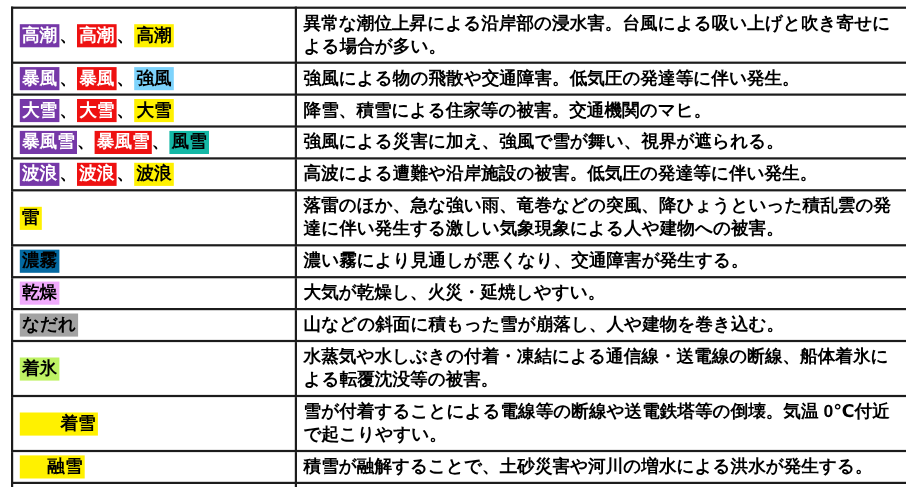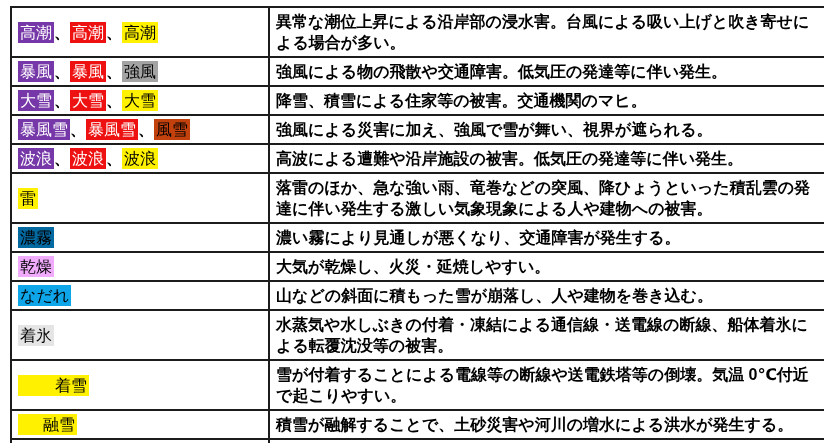--- a/index.html
+++ b/index.html
@@ -37,74 +37,74 @@
     font-weight: 600;
   }
   td.desc-cell {
     width: 548px;
     font-weight: 600;
     letter-spacing: 0px;
   }
   .warn-label {
     display: inline-block;
     padding: 0 2px;
-    font-weight: 400;
+    font-weight: 700;
     white-space: nowrap;
   }
   .label-sep {
     color: #000000;
     font-weight: 600;
   }
   tr.row-single td { height: 23px; }
   tr.row-double td { height: 44px; }
 </style>
 </head>
 <body>
 
 <div class="table-wrap">
   <table class="warning-table">
     <tbody id="table-body">
         <tr class="row-double">
           <td class="name-cell"><span class="warn-label" style="background: rgb(118, 56, 168); color: rgb(255, 255, 255);">高潮</span><span class="label-sep">、</span><span class="warn-label" style="background: rgb(238, 17, 17); color: rgb(255, 255, 255);">高潮</span><span class="label-sep">、</span><span class="warn-label" style="background: rgb(255, 241, 0); color: rgb(0, 0, 0);">高潮</span></td>
           <td class="desc-cell">異常な潮位上昇による沿岸部の浸水害。台風による吸い上げと吹き寄せによる場合が多い。</td>
         </tr>
         <tr class="row-single">
-          <td class="name-cell"><span class="warn-label" style="background: rgb(118, 56, 168); color: rgb(255, 255, 255);">暴風</span><span class="label-sep">、</span><span class="warn-label" style="background: rgb(238, 17, 17); color: rgb(255, 255, 255);">暴風</span><span class="label-sep">、</span><span class="warn-label" style="background: #a3a3a3; color: rgb(0, 0, 0);">強風</span></td>
+          <td class="name-cell"><span class="warn-label" style="background: rgb(118, 56, 168); color: rgb(255, 255, 255);">暴風</span><span class="label-sep">、</span><span class="warn-label" style="background: rgb(238, 17, 17); color: rgb(255, 255, 255);">暴風</span><span class="label-sep">、</span><span class="warn-label" style="background: #7dd3fc; color: rgb(0, 0, 0);">強風</span></td>
           <td class="desc-cell">強風による物の飛散や交通障害。低気圧の発達等に伴い発生。</td>
         </tr>
         <tr class="row-single">
           <td class="name-cell"><span class="warn-label" style="background: rgb(118, 56, 168); color: rgb(255, 255, 255);">大雪</span><span class="label-sep">、</span><span class="warn-label" style="background: rgb(238, 17, 17); color: rgb(255, 255, 255);">大雪</span><span class="label-sep">、</span><span class="warn-label" style="background: rgb(255, 241, 0); color: rgb(0, 0, 0);">大雪</span></td>
           <td class="desc-cell">降雪、積雪による住家等の被害。交通機関のマヒ。</td>
         </tr>
         <tr class="row-single">
-          <td class="name-cell"><span class="warn-label" style="background: rgb(118, 56, 168); color: rgb(255, 255, 255);">暴風雪</span><span class="label-sep">、</span><span class="warn-label" style="background: rgb(238, 17, 17); color: rgb(255, 255, 255);">暴風雪</span><span class="label-sep">、</span><span class="warn-label" style="background: #c2410c; color: rgb(0, 0, 0);">風雪</span></td>
+          <td class="name-cell"><span class="warn-label" style="background: rgb(118, 56, 168); color: rgb(255, 255, 255);">暴風雪</span><span class="label-sep">、</span><span class="warn-label" style="background: rgb(238, 17, 17); color: rgb(255, 255, 255);">暴風雪</span><span class="label-sep">、</span><span class="warn-label" style="background: #14b8a6; color: rgb(0, 0, 0);">風雪</span></td>
           <td class="desc-cell">強風による災害に加え、強風で雪が舞い、視界が遮られる。</td>
         </tr>
         <tr class="row-single">
           <td class="name-cell"><span class="warn-label" style="background: rgb(118, 56, 168); color: rgb(255, 255, 255);">波浪</span><span class="label-sep">、</span><span class="warn-label" style="background: rgb(238, 17, 17); color: rgb(255, 255, 255);">波浪</span><span class="label-sep">、</span><span class="warn-label" style="background: rgb(255, 241, 0); color: rgb(0, 0, 0);">波浪</span></td>
           <td class="desc-cell">高波による遭難や沿岸施設の被害。低気圧の発達等に伴い発生。</td>
         </tr>
         <tr class="row-double">
           <td class="name-cell"><span class="warn-label" style="background: rgb(255, 241, 0); color: rgb(0, 0, 0);">雷</span></td>
           <td class="desc-cell">落雷のほか、急な強い雨、竜巻などの突風、降ひょうといった積乱雲の発達に伴い発生する激しい気象現象による人や建物への被害。</td>
         </tr>
         <tr class="row-single">
           <td class="name-cell"><span class="warn-label" style="background: #0369a1; color: rgb(0, 0, 0);">濃霧</span></td>
           <td class="desc-cell">濃い霧により見通しが悪くなり、交通障害が発生する。</td>
         </tr>
         <tr class="row-single">
           <td class="name-cell"><span class="warn-label" style="background: #f0abfc; color: rgb(0, 0, 0);">乾燥</span></td>
           <td class="desc-cell">大気が乾燥し、火災・延焼しやすい。</td>
         </tr>
         <tr class="row-single">
-          <td class="name-cell"><span class="warn-label" style="background: #0ea5e9; color: rgb(0, 0, 0);">なだれ</span></td>
+          <td class="name-cell"><span class="warn-label" style="background: #a3a3a3; color: rgb(0, 0, 0);">なだれ</span></td>
           <td class="desc-cell">山などの斜面に積もった雪が崩落し、人や建物を巻き込む。</td>
         </tr>
         <tr class="row-double">
-          <td class="name-cell"><span class="warn-label" style="background: #e5e5e5; color: rgb(0, 0, 0);">着氷</span></td>
+          <td class="name-cell"><span class="warn-label" style="background: #bef264; color: rgb(0, 0, 0);">着氷</span></td>
           <td class="desc-cell">水蒸気や水しぶきの付着・凍結による通信線・送電線の断線、船体着氷による転覆沈没等の被害。</td>
         </tr>
         <tr class="row-double">
           <td class="name-cell"><span class="warn-label" style="background: rgb(255, 241, 0); color: rgb(0, 0, 0); padding-left: 37px;">着雪</span></td>
           <td class="desc-cell">雪が付着することによる電線等の断線や送電鉄塔等の倒壊。気温 0℃付近で起こりやすい。</td>
         </tr>
         <tr class="row-single">
           <td class="name-cell"><span class="warn-label" style="background: rgb(255, 241, 0); color: rgb(0, 0, 0); padding-left: 25px;">融雪</span></td>
           <td class="desc-cell">積雪が融解することで、土砂災害や河川の増水による洪水が発生する。</td>
         </tr>

